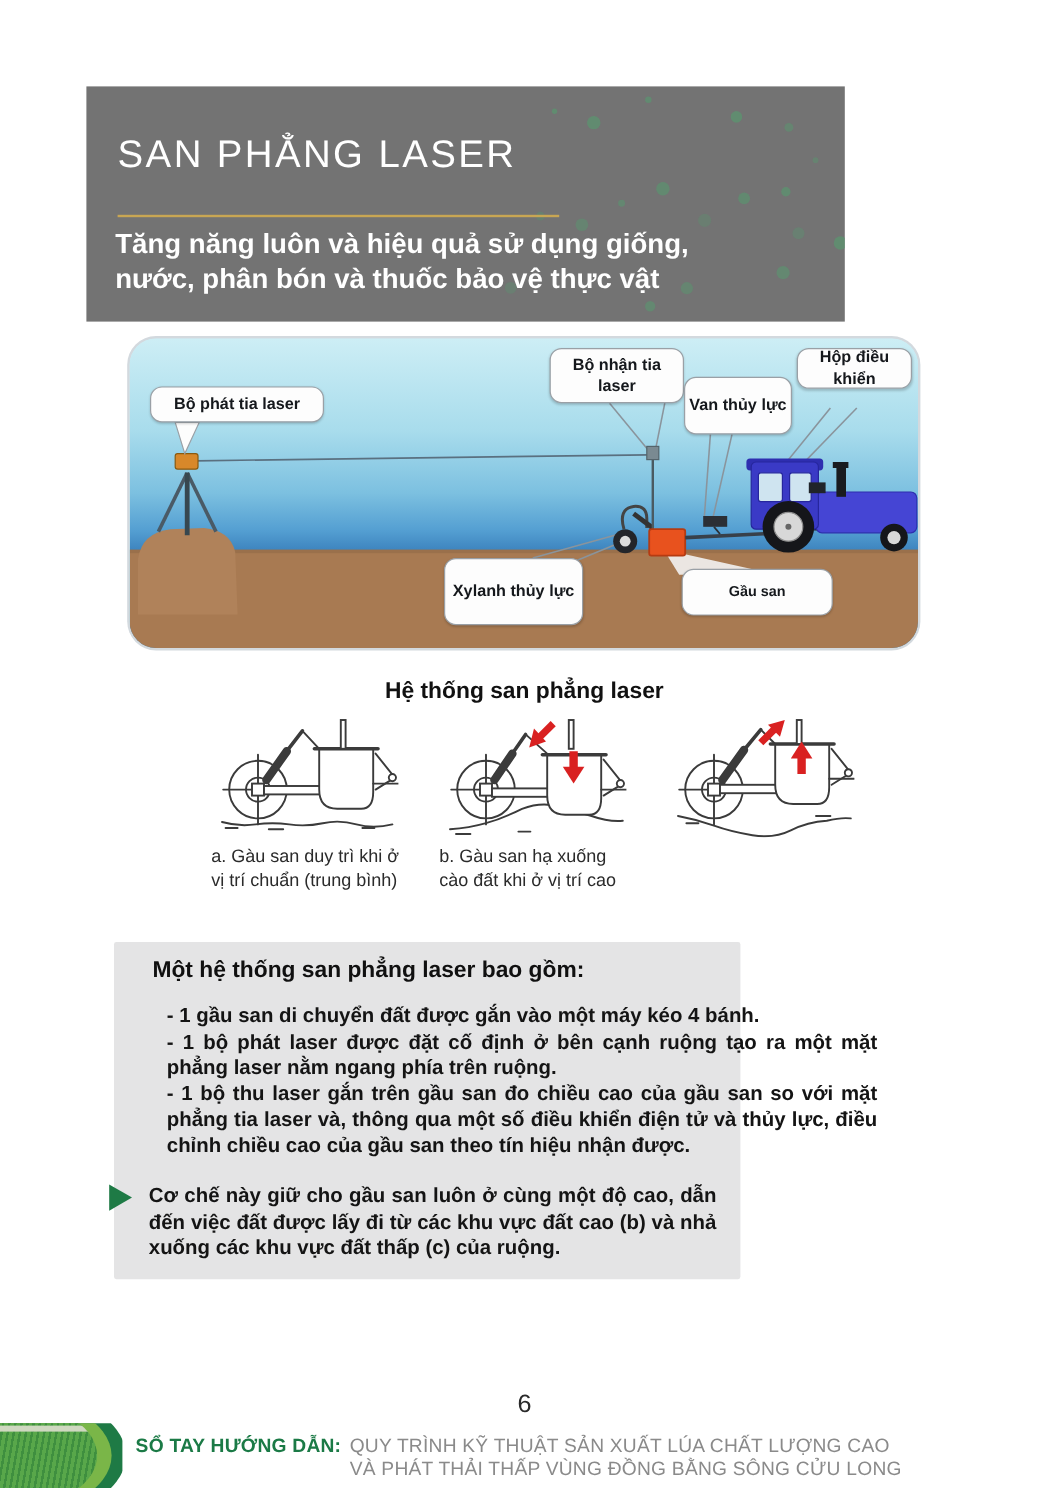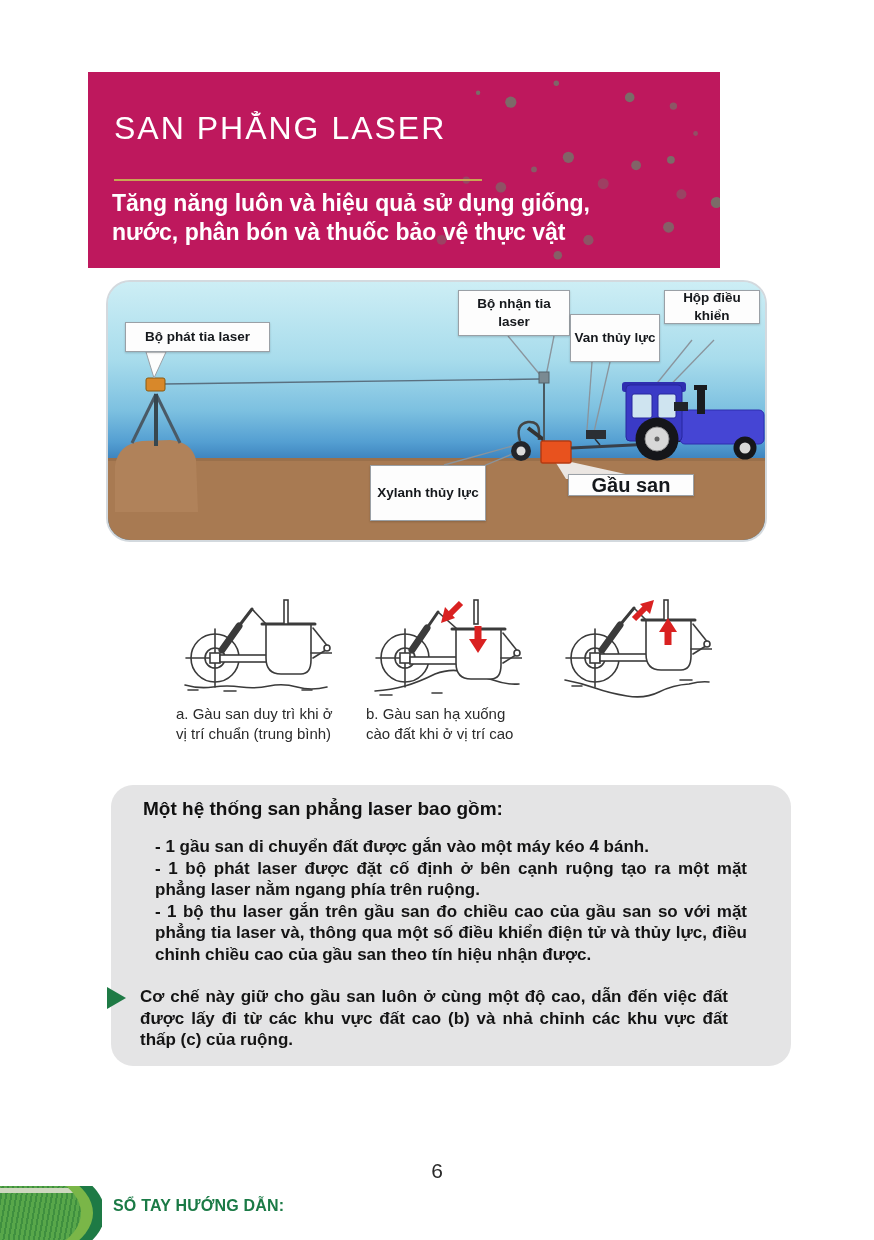--- a/index.html
+++ b/index.html
@@ -1,47 +1,47 @@
 <!DOCTYPE html>
 <html><head>
 <meta charset="utf-8">
 <style>
   *{margin:0;padding:0;box-sizing:border-box}
   html,body{background:#fff}
   body{font-family:"Liberation Sans",sans-serif;color:#1a1a1a}
   .page{position:relative;width:874px;height:1240px;background:#fff;overflow:hidden}
 
   
-  .banner{position:absolute;left:88px;top:72px;width:632px;height:196px;background:#be185d;overflow:hidden}
+  .banner{position:absolute;left:72px;top:72px;width:632px;height:196px;background:#737373;overflow:hidden}
   .banner svg{position:absolute;left:0;top:0}
   .banner h1{position:absolute;left:26px;top:38px;color:#fff;font-size:32px;font-weight:400;letter-spacing:2px;white-space:nowrap}
   .gold-line{position:absolute;left:26px;top:107px;width:368px;height:2px;background:#c8a653}
   .subtitle{position:absolute;left:24px;top:117px;color:#fff;font-size:23px;font-weight:700;line-height:29px}
 
   
   .diagram{position:absolute;left:108px;top:282px;width:657px;height:258px;border-radius:22px;overflow:hidden;background:#cdeef5;box-shadow:0 0 0 2px #d3d9de}
   .diagram svg.art{position:absolute;left:0;top:0}
-  .callout{position:absolute;background:#fdfdfd;border:1px solid #9aa0a6;border-radius:0;display:flex;align-items:center;justify-content:center;text-align:center;font-size:13.5px;font-weight:700;color:#15181c;line-height:1.35;box-shadow:0 1px 2px rgba(0,0,0,.18);padding:2px}
+  .callout{position:absolute;background:#fdfdfd;border:1px solid #9aa0a6;border-radius:10px;display:flex;align-items:center;justify-content:center;text-align:center;font-size:13.5px;font-weight:700;color:#15181c;line-height:1.35;box-shadow:0 1px 2px rgba(0,0,0,.18);padding:2px}
   .co-transmitter{left:17px;top:40px;width:145px;height:30px}
   .co-receiver{left:350px;top:8px;width:112px;height:46px}
   .co-valve{left:462px;top:32px;width:90px;height:48px}
   .co-control{left:556px;top:8px;width:96px;height:34px}
   .co-cylinder{left:262px;top:183px;width:116px;height:56px}
-  .co-bucket{left:460px;top:192px;width:126px;height:22px;font-size:20px}
+  .co-bucket{left:460px;top:192px;width:126px;height:39px;font-size:12px}
 
   .diagram-caption{position:absolute;left:0;top:566px;width:874px;text-align:center;font-size:19px;font-weight:700;color:#111}
 
   
   .figures{position:absolute;left:176px;top:598px;width:544px;display:flex;gap:28px}
   .fig{width:162px}
   .fig svg{display:block;margin:0 auto}
   .fig-caption{margin-top:6px;font-size:15px;line-height:19.5px;color:#2b2b2b}
 
   
-  .info-box{position:absolute;left:111px;top:785px;width:680px;height:281px;background:#e4e4e5;border-radius:22px;padding:13px 20px 0 32px}
+  .info-box{position:absolute;left:95px;top:785px;width:522px;height:281px;background:#e4e4e5;border-radius:2px;padding:13px 20px 0 32px}
   .info-heading{font-size:19px;font-weight:700;color:#101010}
   .info-items{margin:16px 0 0 12px;width:592px}
   .info-items p{font-size:17px;font-weight:700;line-height:21.5px;text-align:justify;color:#141414}
   .note{display:flex;margin:21px 0 0 -36px;align-items:flex-start}
   .note-arrow{width:0;height:0;border-left:19px solid #1e7a45;border-top:11px solid transparent;border-bottom:11px solid transparent;margin-top:1px;flex:0 0 auto}
   .note-text{margin-left:14px;width:588px;font-size:17px;font-weight:600;line-height:21.5px;text-align:justify;color:#141414}
 
   
   .page-num{position:absolute;left:0;top:1159px;width:874px;text-align:center;font-size:21px;color:#2a2a2a}
   .footer-art{position:absolute;left:0;bottom:0;width:102px;height:54px;overflow:hidden}
@@ -168,20 +168,21 @@
     </svg>
 
     <div class="callout co-transmitter">Bộ phát tia laser</div>
     <div class="callout co-receiver">Bộ nhận tia laser</div>
     <div class="callout co-valve">Van thủy lực</div>
     <div class="callout co-control">Hộp điều khiển</div>
     <div class="callout co-cylinder">Xylanh thủy lực</div>
     <div class="callout co-bucket">Gầu san</div>
   </figure>
 
+  <div class="diagram-caption">Hệ thống san phẳng laser</div>
 
   <div class="figures">
 
     <div class="fig">
       <svg width="150" height="100" viewBox="0 0 150 100">
         <g stroke="#3b3b3b" stroke-width="1.6" fill="none" stroke-linecap="round">
           <path d="M3,87 q14,4 28,2 t28,0 t28,-1 t28,1 t30,0"></path>
           <path d="M6,92 h10 M42,93 h12 M120,92 h10"></path>
           <circle cx="33" cy="60" r="24"></circle>
             <circle cx="33" cy="60" r="10"></circle>
@@ -274,29 +275,30 @@
 
   <section class="info-box">
     <h2 class="info-heading">Một hệ thống san phẳng laser bao gồm:</h2>
     <div class="info-items">
       <p>- 1 gầu san di chuyển đất được gắn vào một máy kéo 4 bánh.</p>
       <p>- 1 bộ phát laser được đặt cố định ở bên cạnh ruộng tạo ra một mặt phẳng laser nằm ngang phía trên ruộng.</p>
       <p>- 1 bộ thu laser gắn trên gầu san đo chiều cao của gầu san so với mặt phẳng tia laser và, thông qua một số điều khiển điện tử và thủy lực, điều chỉnh chiều cao của gầu san theo tín hiệu nhận được.</p>
     </div>
     <div class="note">
       <span class="note-arrow"></span>
-      <p class="note-text">Cơ chế này giữ cho gầu san luôn ở cùng một độ cao, dẫn đến việc đất được lấy đi từ các khu vực đất cao (b) và nhả chỉnh các khu vực đất thấp (c) của ruộng.</p>
+      <p class="note-text">Cơ chế này giữ cho gầu san luôn ở cùng một độ cao, dẫn đến việc đất được lấy đi từ các khu vực đất cao (b) và nhả xuống các khu vực đất thấp (c) của ruộng.</p>
     </div>
   </section>
 
   <div class="page-num">6</div>
 
   <div class="footer-art">
     <div class="crescent cres-dark"></div>
     <div class="crescent cres-light"></div>
     <div class="photo"></div>
   </div>
 
   <footer class="footer-text">
     <span class="footer-label">SỔ TAY HƯỚNG DẪN:</span>
+    <span class="footer-lines"><span>QUY TRÌNH KỸ THUẬT SẢN XUẤT LÚA CHẤT LƯỢNG CAO</span><br><span>VÀ PHÁT THẢI THẤP VÙNG ĐỒNG BẰNG SÔNG CỬU LONG</span></span>
   </footer>
 
 </div>
 
 </body></html>

